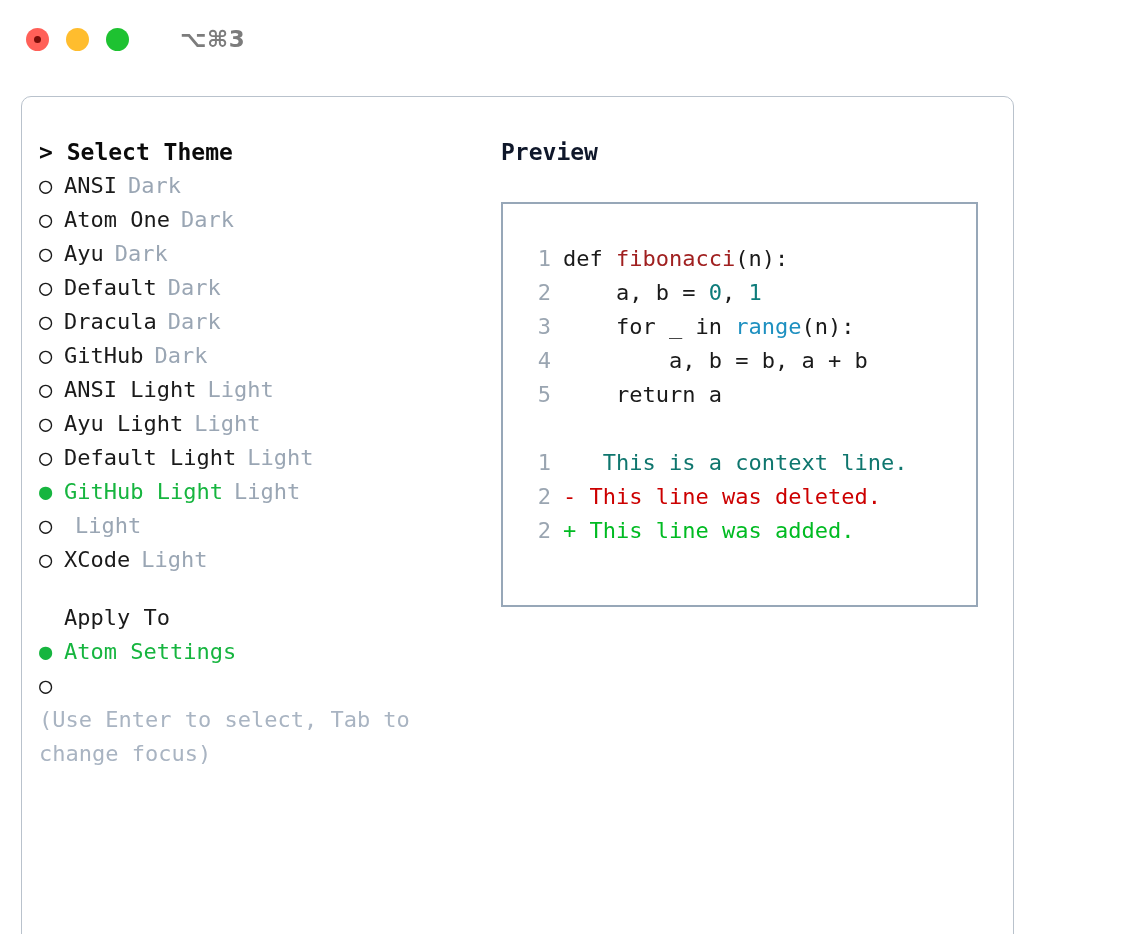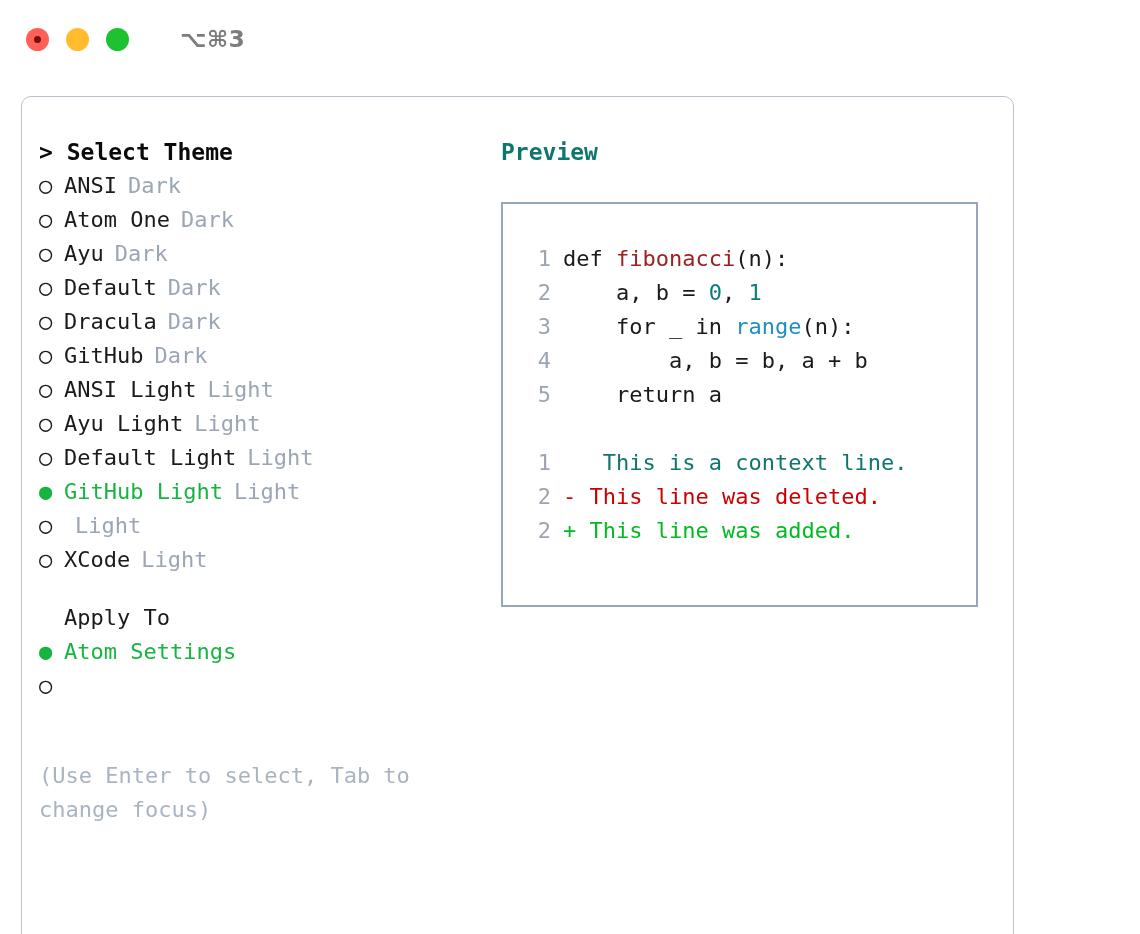--- a/index.html
+++ b/index.html
@@ -130,38 +130,37 @@
   }
 
   .group-head {
     margin-top: 24px;
   }
   .group-head .row-label {
     color: #1a1a1a;
   }
 
   .hint {
-    margin-top: 56px;
     font-size: 22px;
     line-height: 34px;
     color: #a9b4c2;
     width: 410px;
   }
 
   
   .right-col {
     position: absolute;
     left: 479px;
     top: 38px;
     width: 490px;
   }
   .preview-title {
     font-size: 23px;
     font-weight: 700;
-    color: #0f766e;
+    color: #0f172a;
     line-height: 34px;
   }
 
   .code-panel {
     margin-top: 33px;
     width: 477px;
     height: 405px;
     border: 2px solid #97a7b8;
     box-sizing: border-box;
     padding: 38px 0 0 18px;

